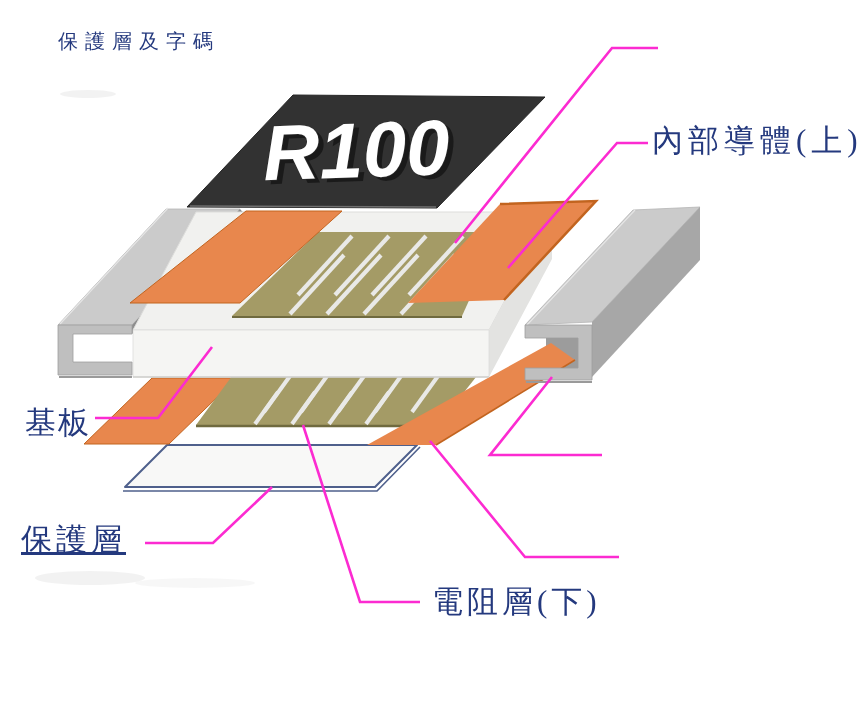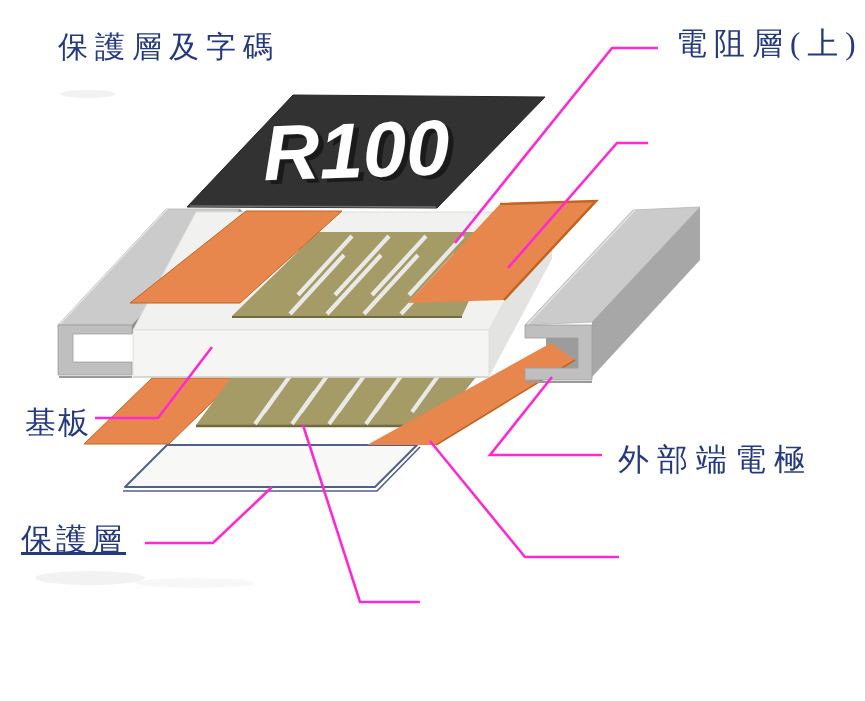--- a/index.html
+++ b/index.html
@@ -6,21 +6,21 @@
   .stage {
     position:relative; width:865px; height:701px; background:#ffffff;
     overflow:hidden; font-family:"Liberation Serif","DejaVu Serif",serif;
   }
   .stage svg { position:absolute; left:0; top:0; }
   .callout {
     position:absolute; white-space:nowrap;
     color:var(--label-color,#24397E);
     font-size:31px; line-height:1.1; font-weight:500;
   }
-  .callout.title { font-size:30px; }
+  .callout.title { font-size:20px; }
 </style>
 </head>
 <body>
 
 <div class="stage">
 
 <svg width="865" height="701" viewBox="0 0 865 701">
 
   <ellipse cx="90" cy="578" rx="55" ry="7" fill="#000000" opacity="0.05"></ellipse>
   <ellipse cx="195" cy="583" rx="60" ry="5" fill="#000000" opacity="0.03"></ellipse>
@@ -113,23 +113,23 @@
     <polyline points="95,418 158,418 212,347"></polyline>
     <polyline points="145,543 213,543 272,487"></polyline>
     <polyline points="602,455 490,455 552,377"></polyline>
     <polyline points="619,557 525,557 430,441"></polyline>
     <polyline points="420,602 360,602 303,425"></polyline>
   </g>
 </svg>
 
   <div class="callout title" style="left:58px; top:30px; letter-spacing:7px;">保護層及字碼</div>
 
-  <div class="callout" style="left:676px; top:27px; letter-spacing:7px;">電阻層(上)</div>
 
+  <div class="callout" style="left:652px; top:124px; letter-spacing:5px;">內部導體(上)</div>
 
   <div class="callout" style="left:25px; top:398px; letter-spacing:2px;margin-top:8px;">基板</div>
 
-  <div class="callout" style="left:618px; top:443px; letter-spacing:8px;">外部端電極</div>
 
 
   <div class="callout" style="left:21px; top:523px; letter-spacing:4px;text-decoration:underline;">保護層</div>
 
+  <div class="callout" style="left:432px; top:585px; letter-spacing:4px;">電阻層(下)</div>
 </div>
 
 </body></html>

